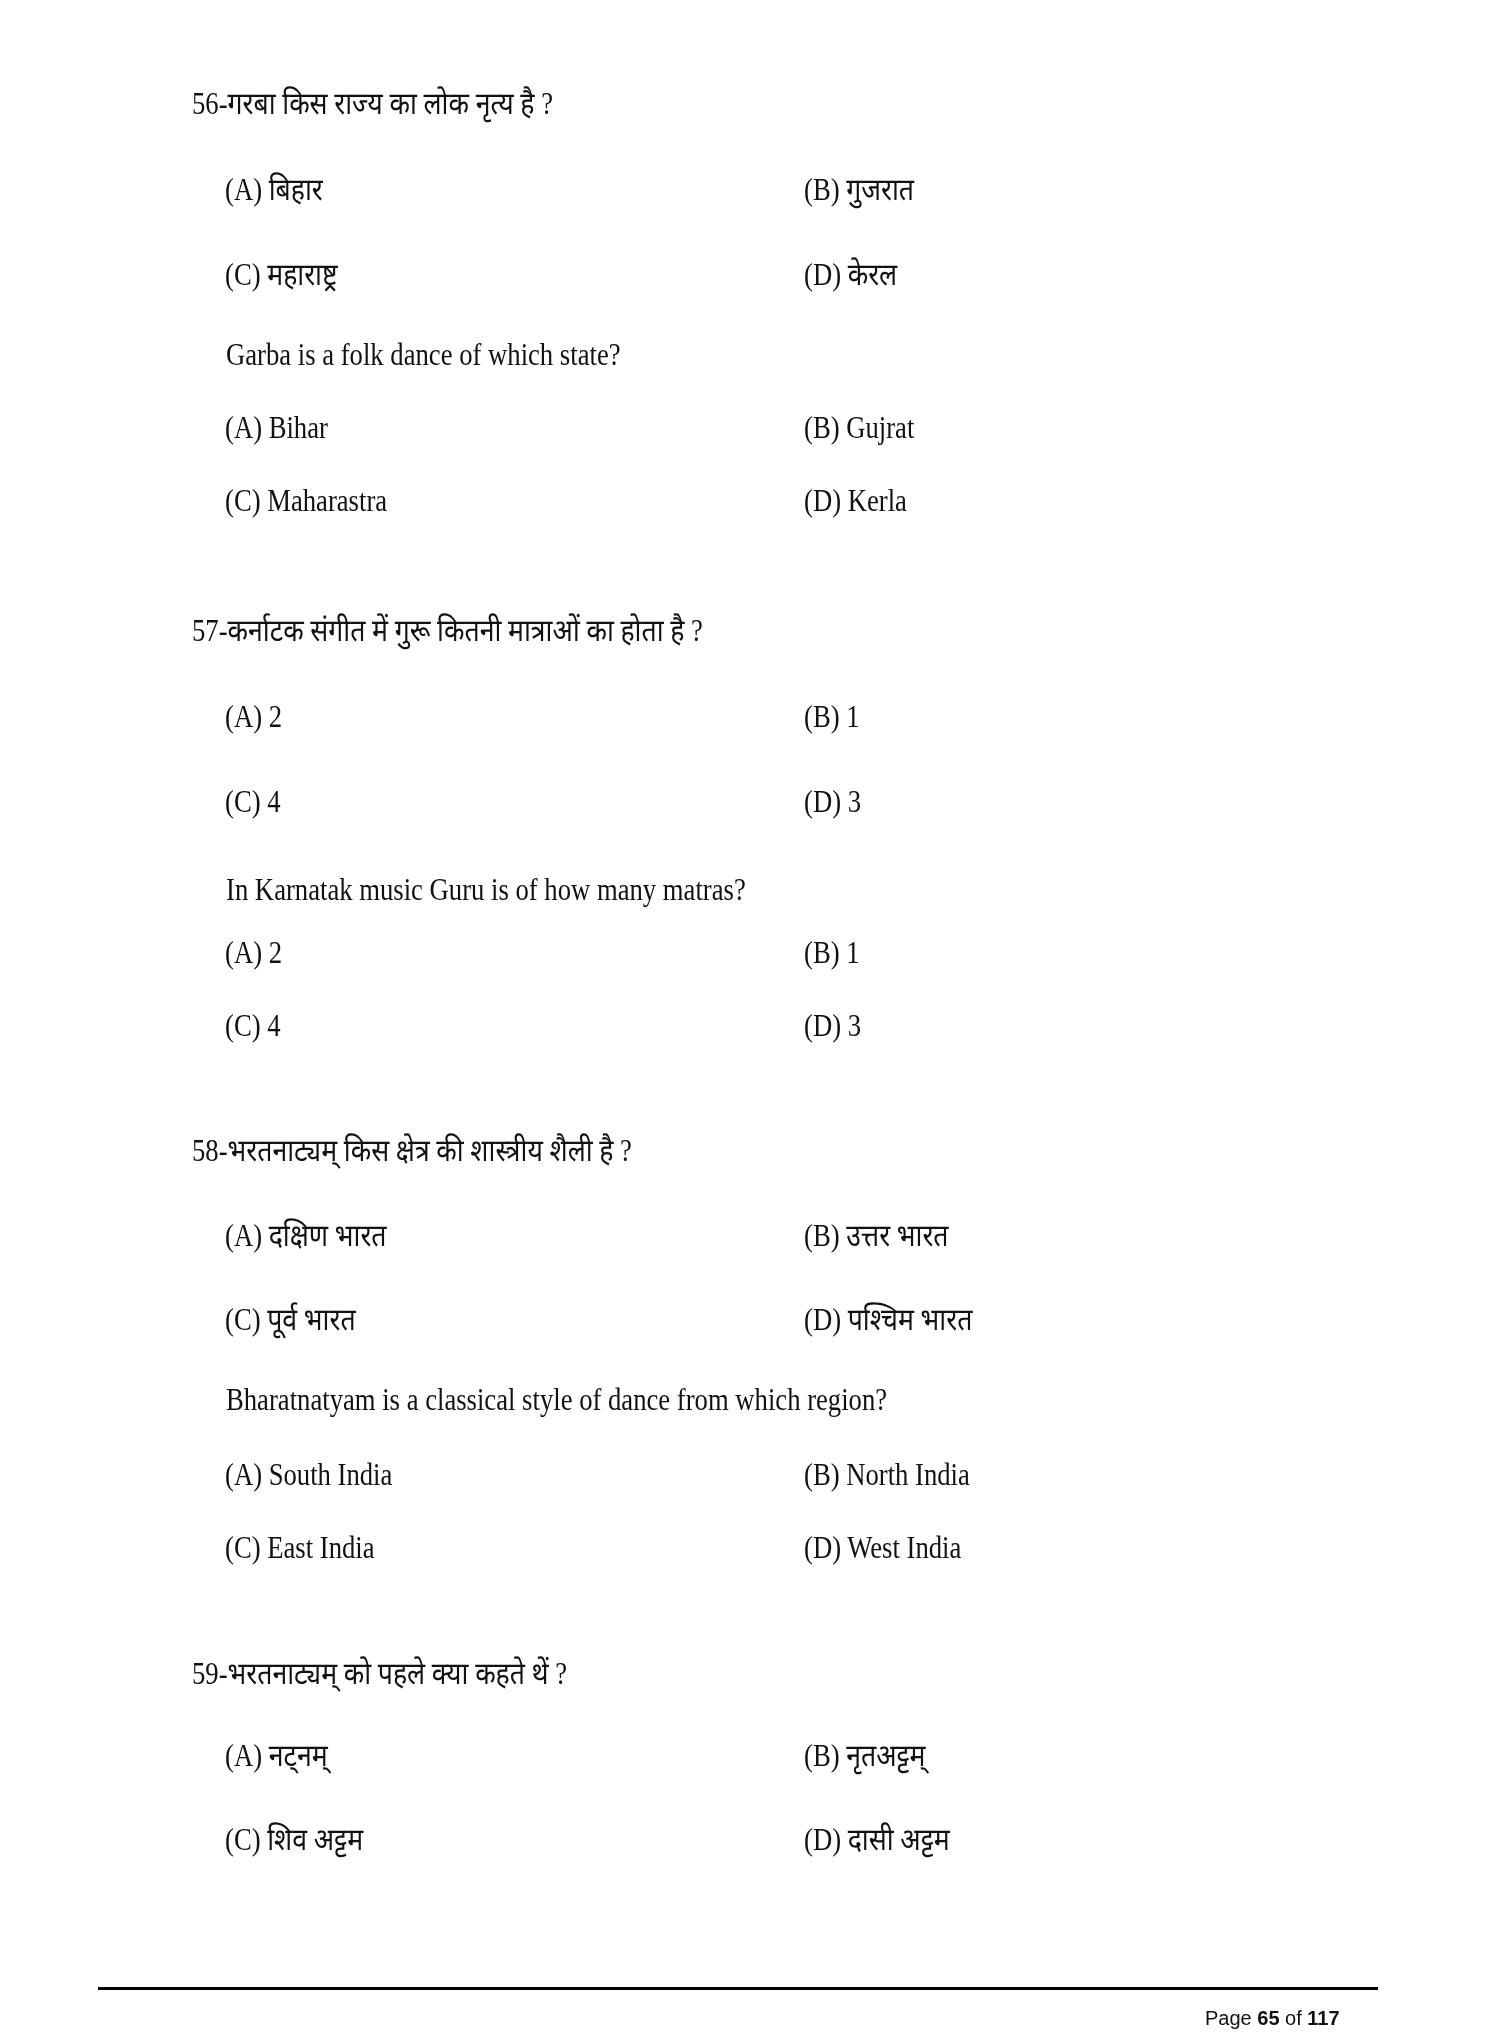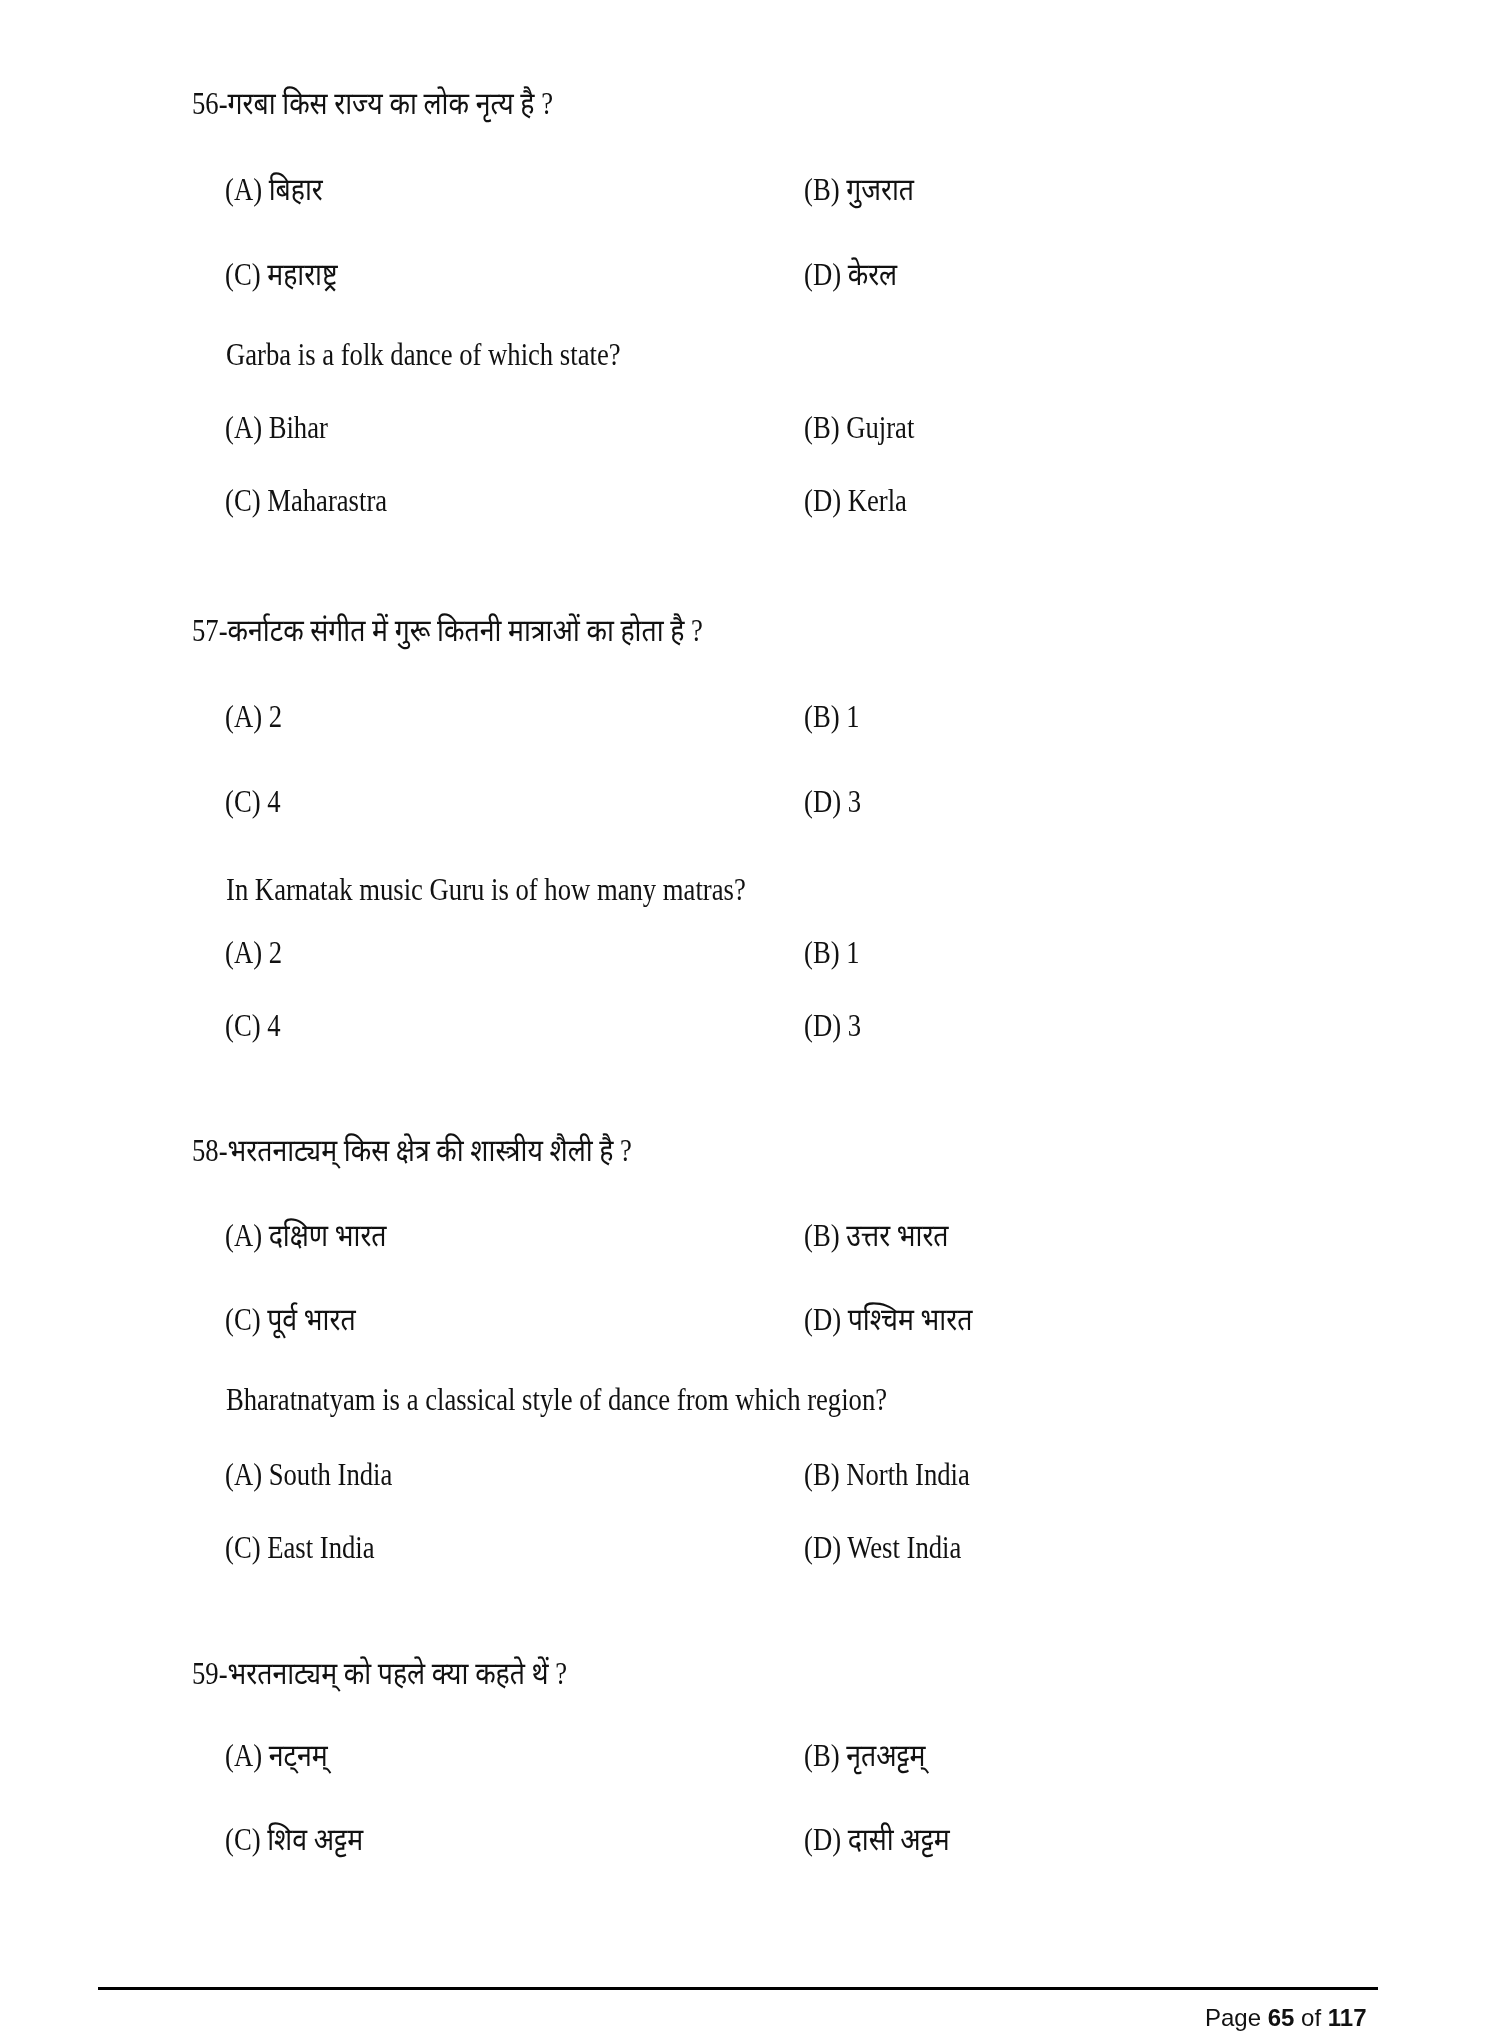--- a/index.html
+++ b/index.html
@@ -6,21 +6,21 @@
   body { width:1505px; height:2034px; position:relative; overflow:hidden;
          font-family:"Liberation Serif","DejaVu Serif",serif; color:#111; }
   .line-text { position:absolute; font-size:31px; line-height:34px; white-space:nowrap;
                transform-origin:left top; transform:scaleX(0.86); }
   .qtitle { left:192px; }
   .opt-left { left:225px; }
   .opt-right { left:804px; }
   .eng { left:226px; }
   .rule { position:absolute; left:98px; top:1987px; width:1280px; height:3px; background:#000; }
   .footer { position:absolute; left:1205px; top:2004px; font-family:"Liberation Sans","DejaVu Sans",sans-serif;
-            font-size:24px; line-height:28px; color:#111; white-space:nowrap; }
+            font-size:20px; line-height:28px; color:#111; white-space:nowrap; }
   .footer b { font-weight:bold; }
 </style>
 </head>
 <body>
 
 <div>
   <div class="line-text qtitle" style="top:87px">56-गरबा किस राज्य का लोक नृत्य है ?</div>
   <div class="line-text opt-left" style="top:173px">(A) बिहार</div>
   <div class="line-text opt-right" style="top:173px">(B) गुजरात</div>
   <div class="line-text opt-left" style="top:258px">(C) महाराष्ट्र</div>

